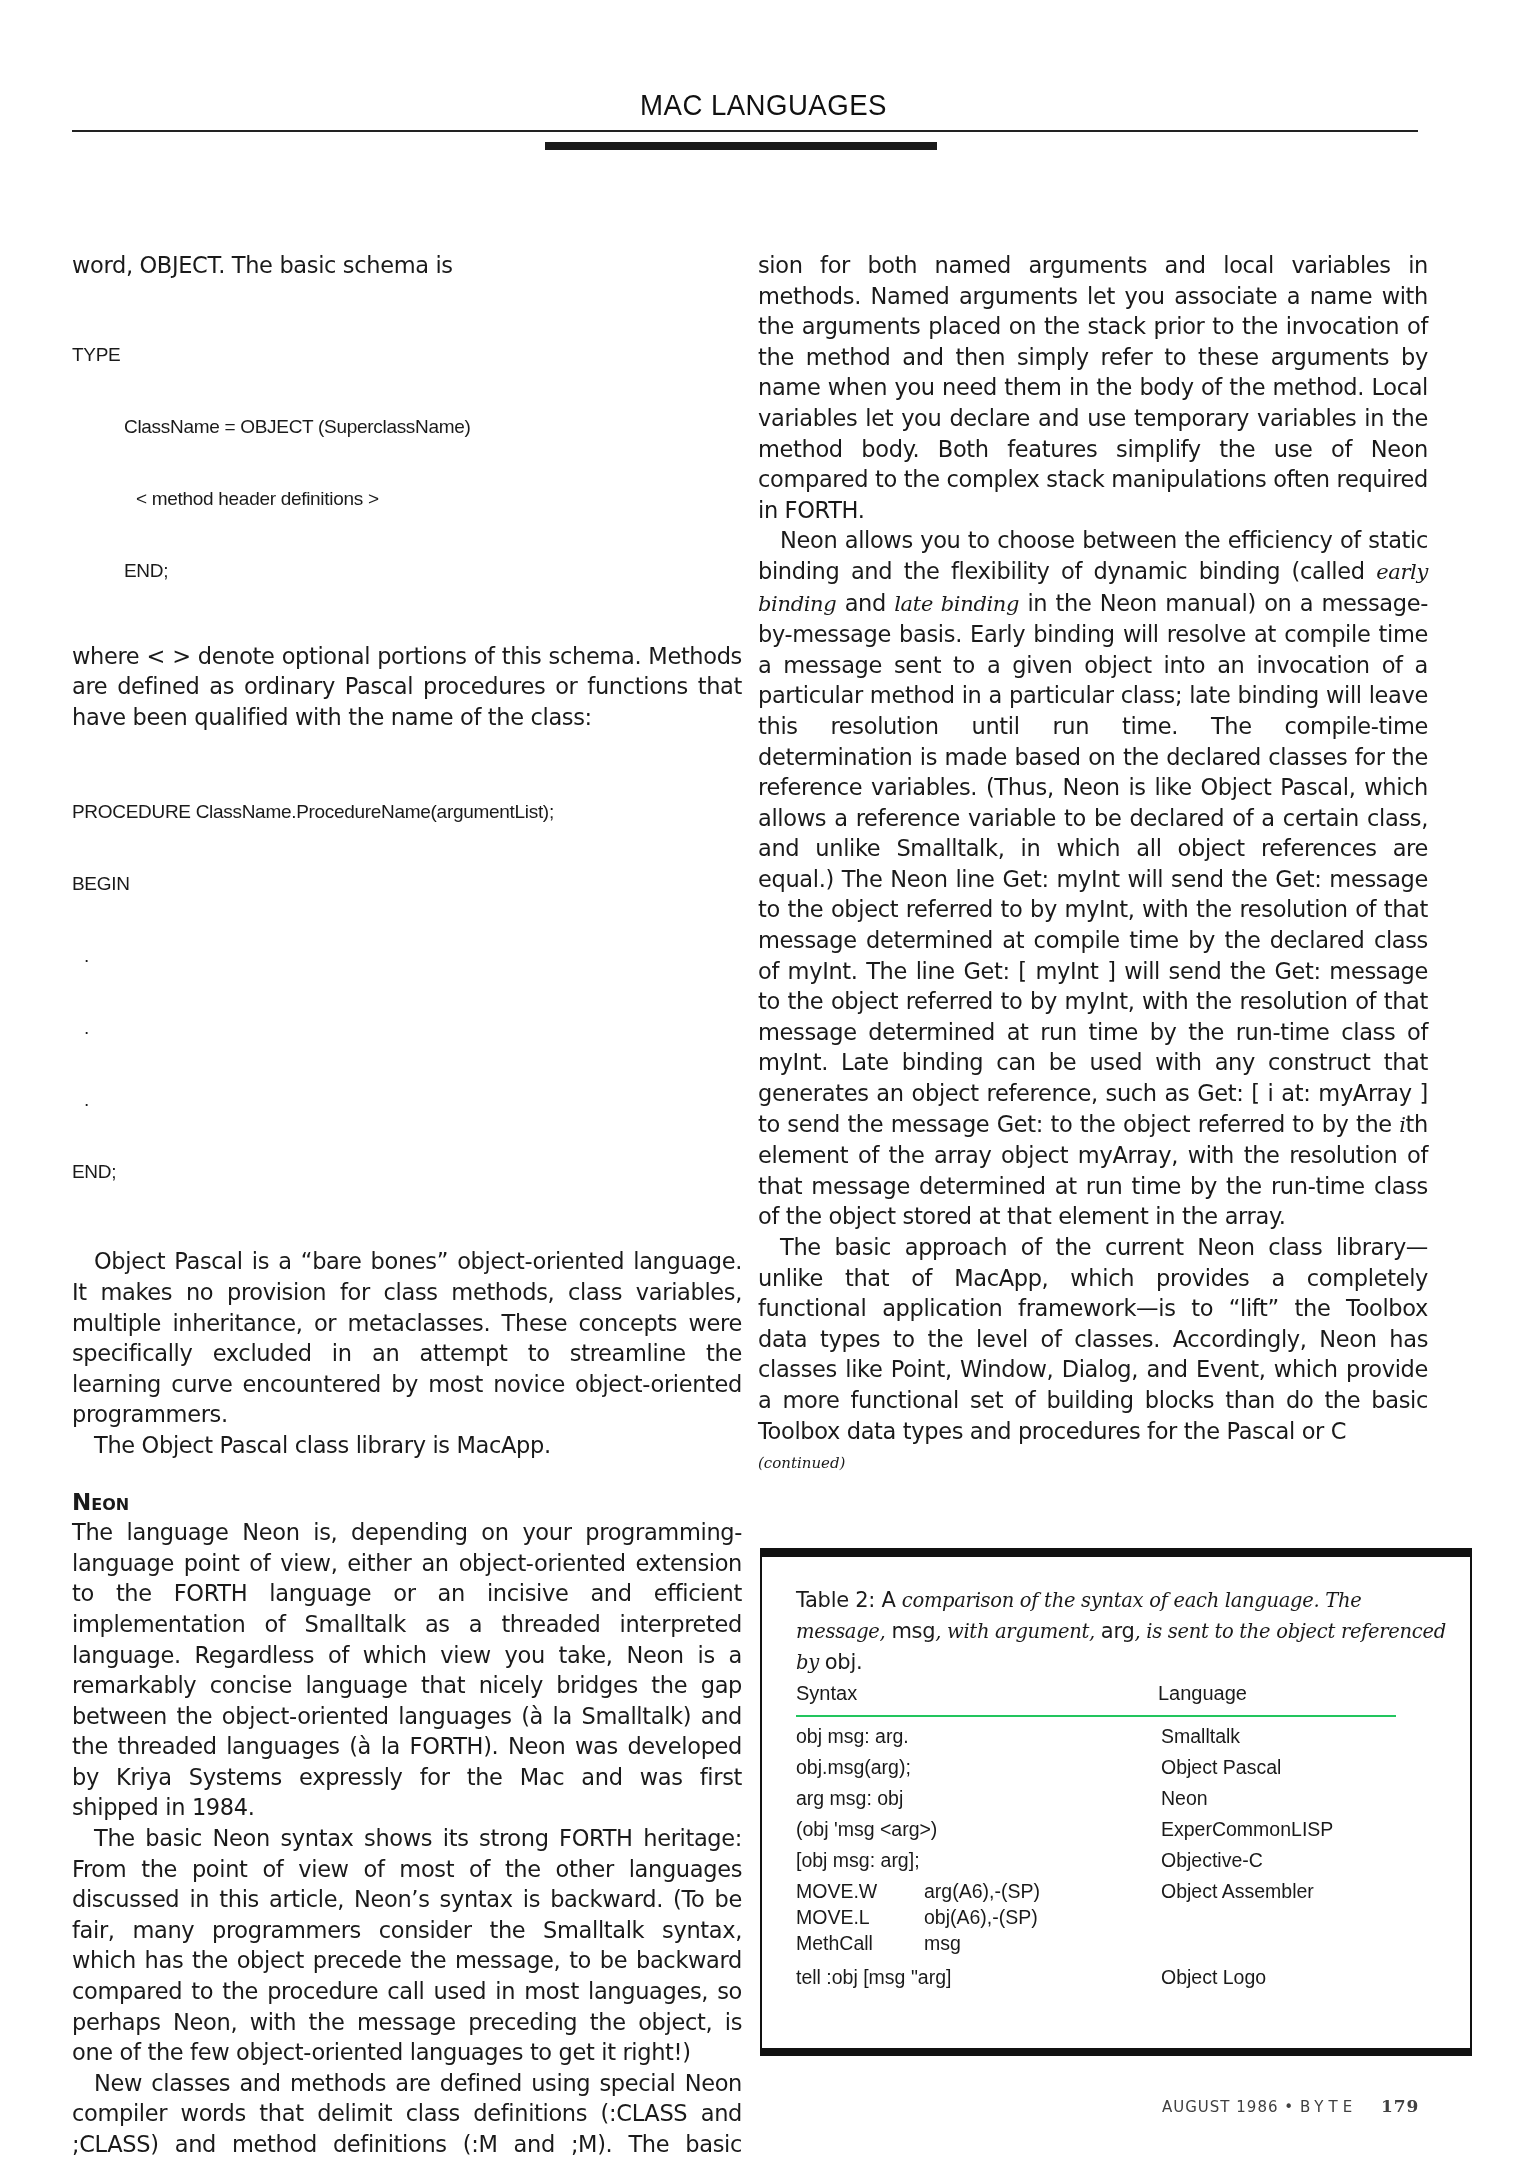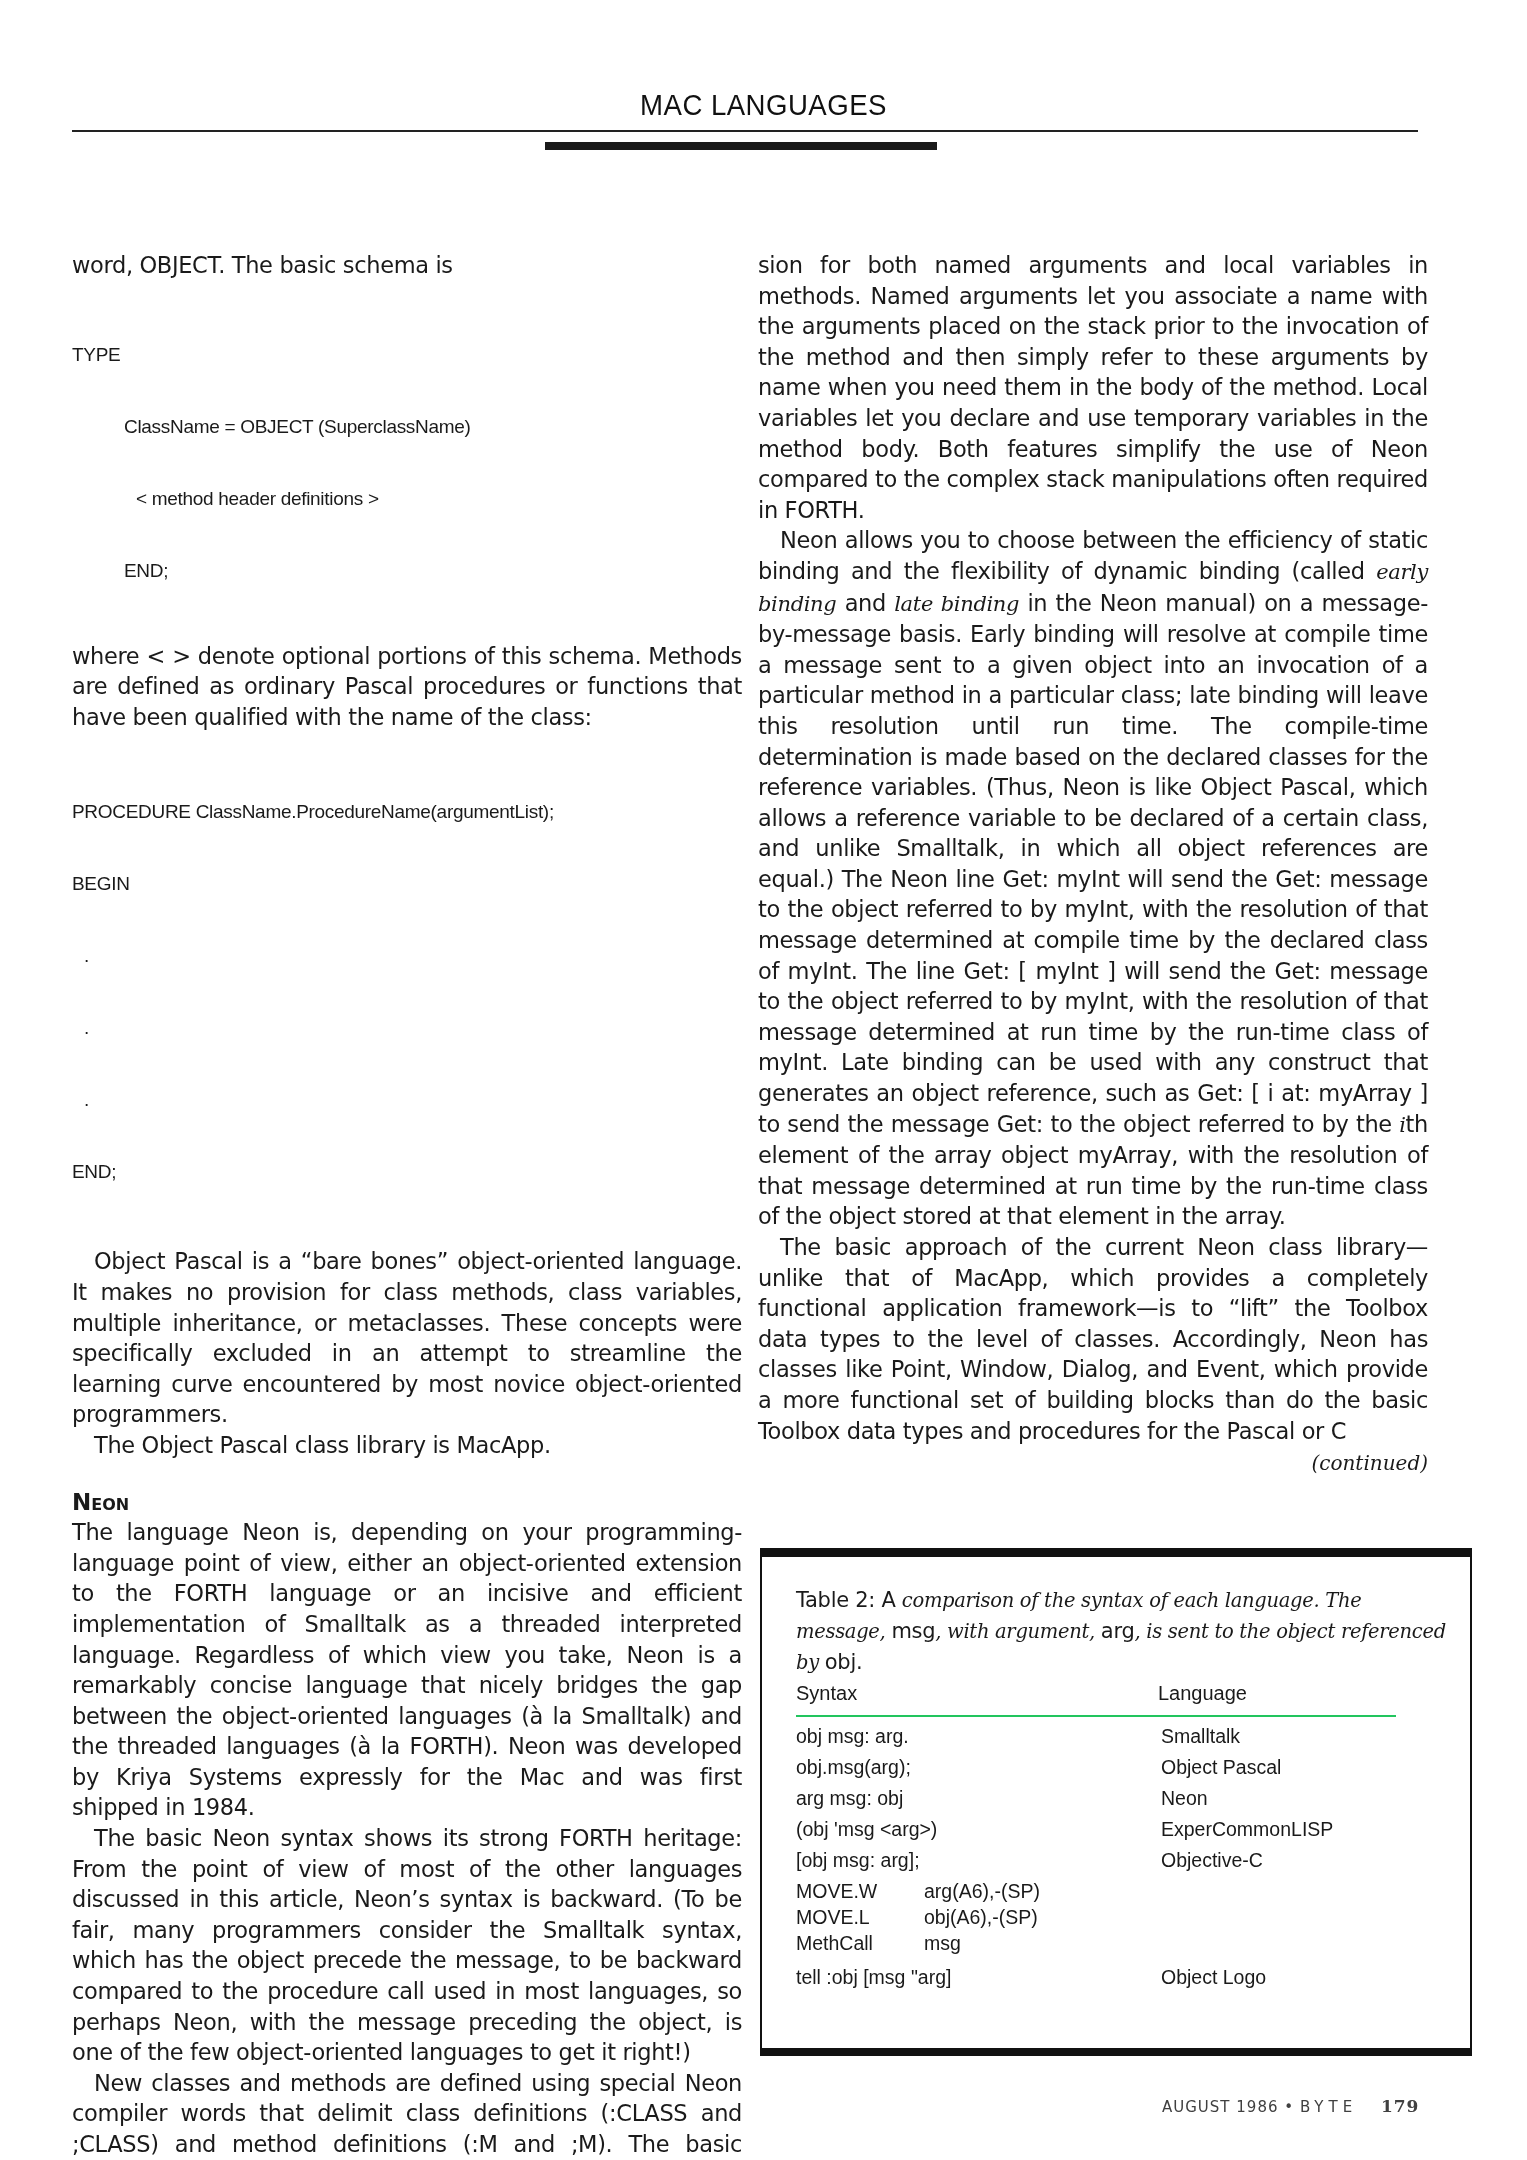--- a/index.html
+++ b/index.html
@@ -14,21 +14,21 @@
   .col-left { left: 72px; }
   .col-right { left: 758px; }
   .p { text-align: justify; margin: 0; letter-spacing: -0.35px; }
   .p.indent { text-indent: 22px; }
   .code { font-family: "Liberation Sans", sans-serif; font-size: 19px; line-height: 24px; margin: 0; white-space: pre; color: #1a1a1a; letter-spacing: -0.3px; }
   .code .l { display: block; }
   .ind1 { padding-left: 52px; }
   .ind2 { padding-left: 64px; }
   .section-head { font-family: "DejaVu Sans", sans-serif; font-weight: bold; font-size: 23px; margin: 26px 0 0 0; font-variant: small-caps; }
   em.cal { font-family: "DejaVu Serif", serif; font-style: italic; font-size: 21px; }
-  .continued { text-align: right; font-family: "DejaVu Serif", serif; font-style: italic; font-size: 20px; margin-top: 2px; }
+  .continued { font-family: "DejaVu Serif", serif; font-style: italic; font-size: 15px; margin-top: 2px; }
 
   .tbl-box { position: absolute; left: 760px; top: 1548px; width: 712px; height: 508px; border: 2px solid #111; border-top: 9px solid #111; border-bottom: 8px solid #111; box-sizing: border-box; padding: 20px 16px 0 34px; }
   .tbl-caption { font-family: "DejaVu Sans", sans-serif; font-size: 21px; line-height: 30px; color: #1a1a1a; margin: 8px 0 0 0; letter-spacing: -0.3px; }
   .tbl-caption .it { font-family: "DejaVu Serif", serif; font-style: italic; font-size: 19.5px; }
   .tbl-caption .rm { font-family: "DejaVu Sans", sans-serif; font-style: normal; }
   .tbl-head { display: flex; margin-top: 4px; font-family: "Liberation Sans", sans-serif; font-size: 20px; padding-bottom: 10px; border-bottom: 2px solid #22c55e; width: 600px; }
   .tbl-rows { font-family: "Liberation Sans", sans-serif; font-size: 19.5px; color: #1a1a1a; margin-top: 4px; }
   .tbl-row { display: flex; min-height: 31px; line-height: 31px; }
   .tbl-row.multi { line-height: 26px; padding-top: 2px; padding-bottom: 6px; }
   .c-syn { width: 365px; }
@@ -121,20 +121,21 @@
           </div>
         <div class="asm">
             <span class="op">MOVE.L</span>
             <span>obj(A6),-(SP)</span>
           </div>
         <div class="asm">
             <span class="op">MethCall</span>
             <span>msg</span>
           </div>
       </div>
+      <div class="c-lang">Object Assembler</div>
     </div>
     <div class="tbl-row">
       <div class="c-syn">tell :obj [msg "arg]</div>
       <div class="c-lang">Object Logo</div>
     </div>
   </div>
 </div>
 
 <div class="footer">
   <span>AUGUST 1986</span>

